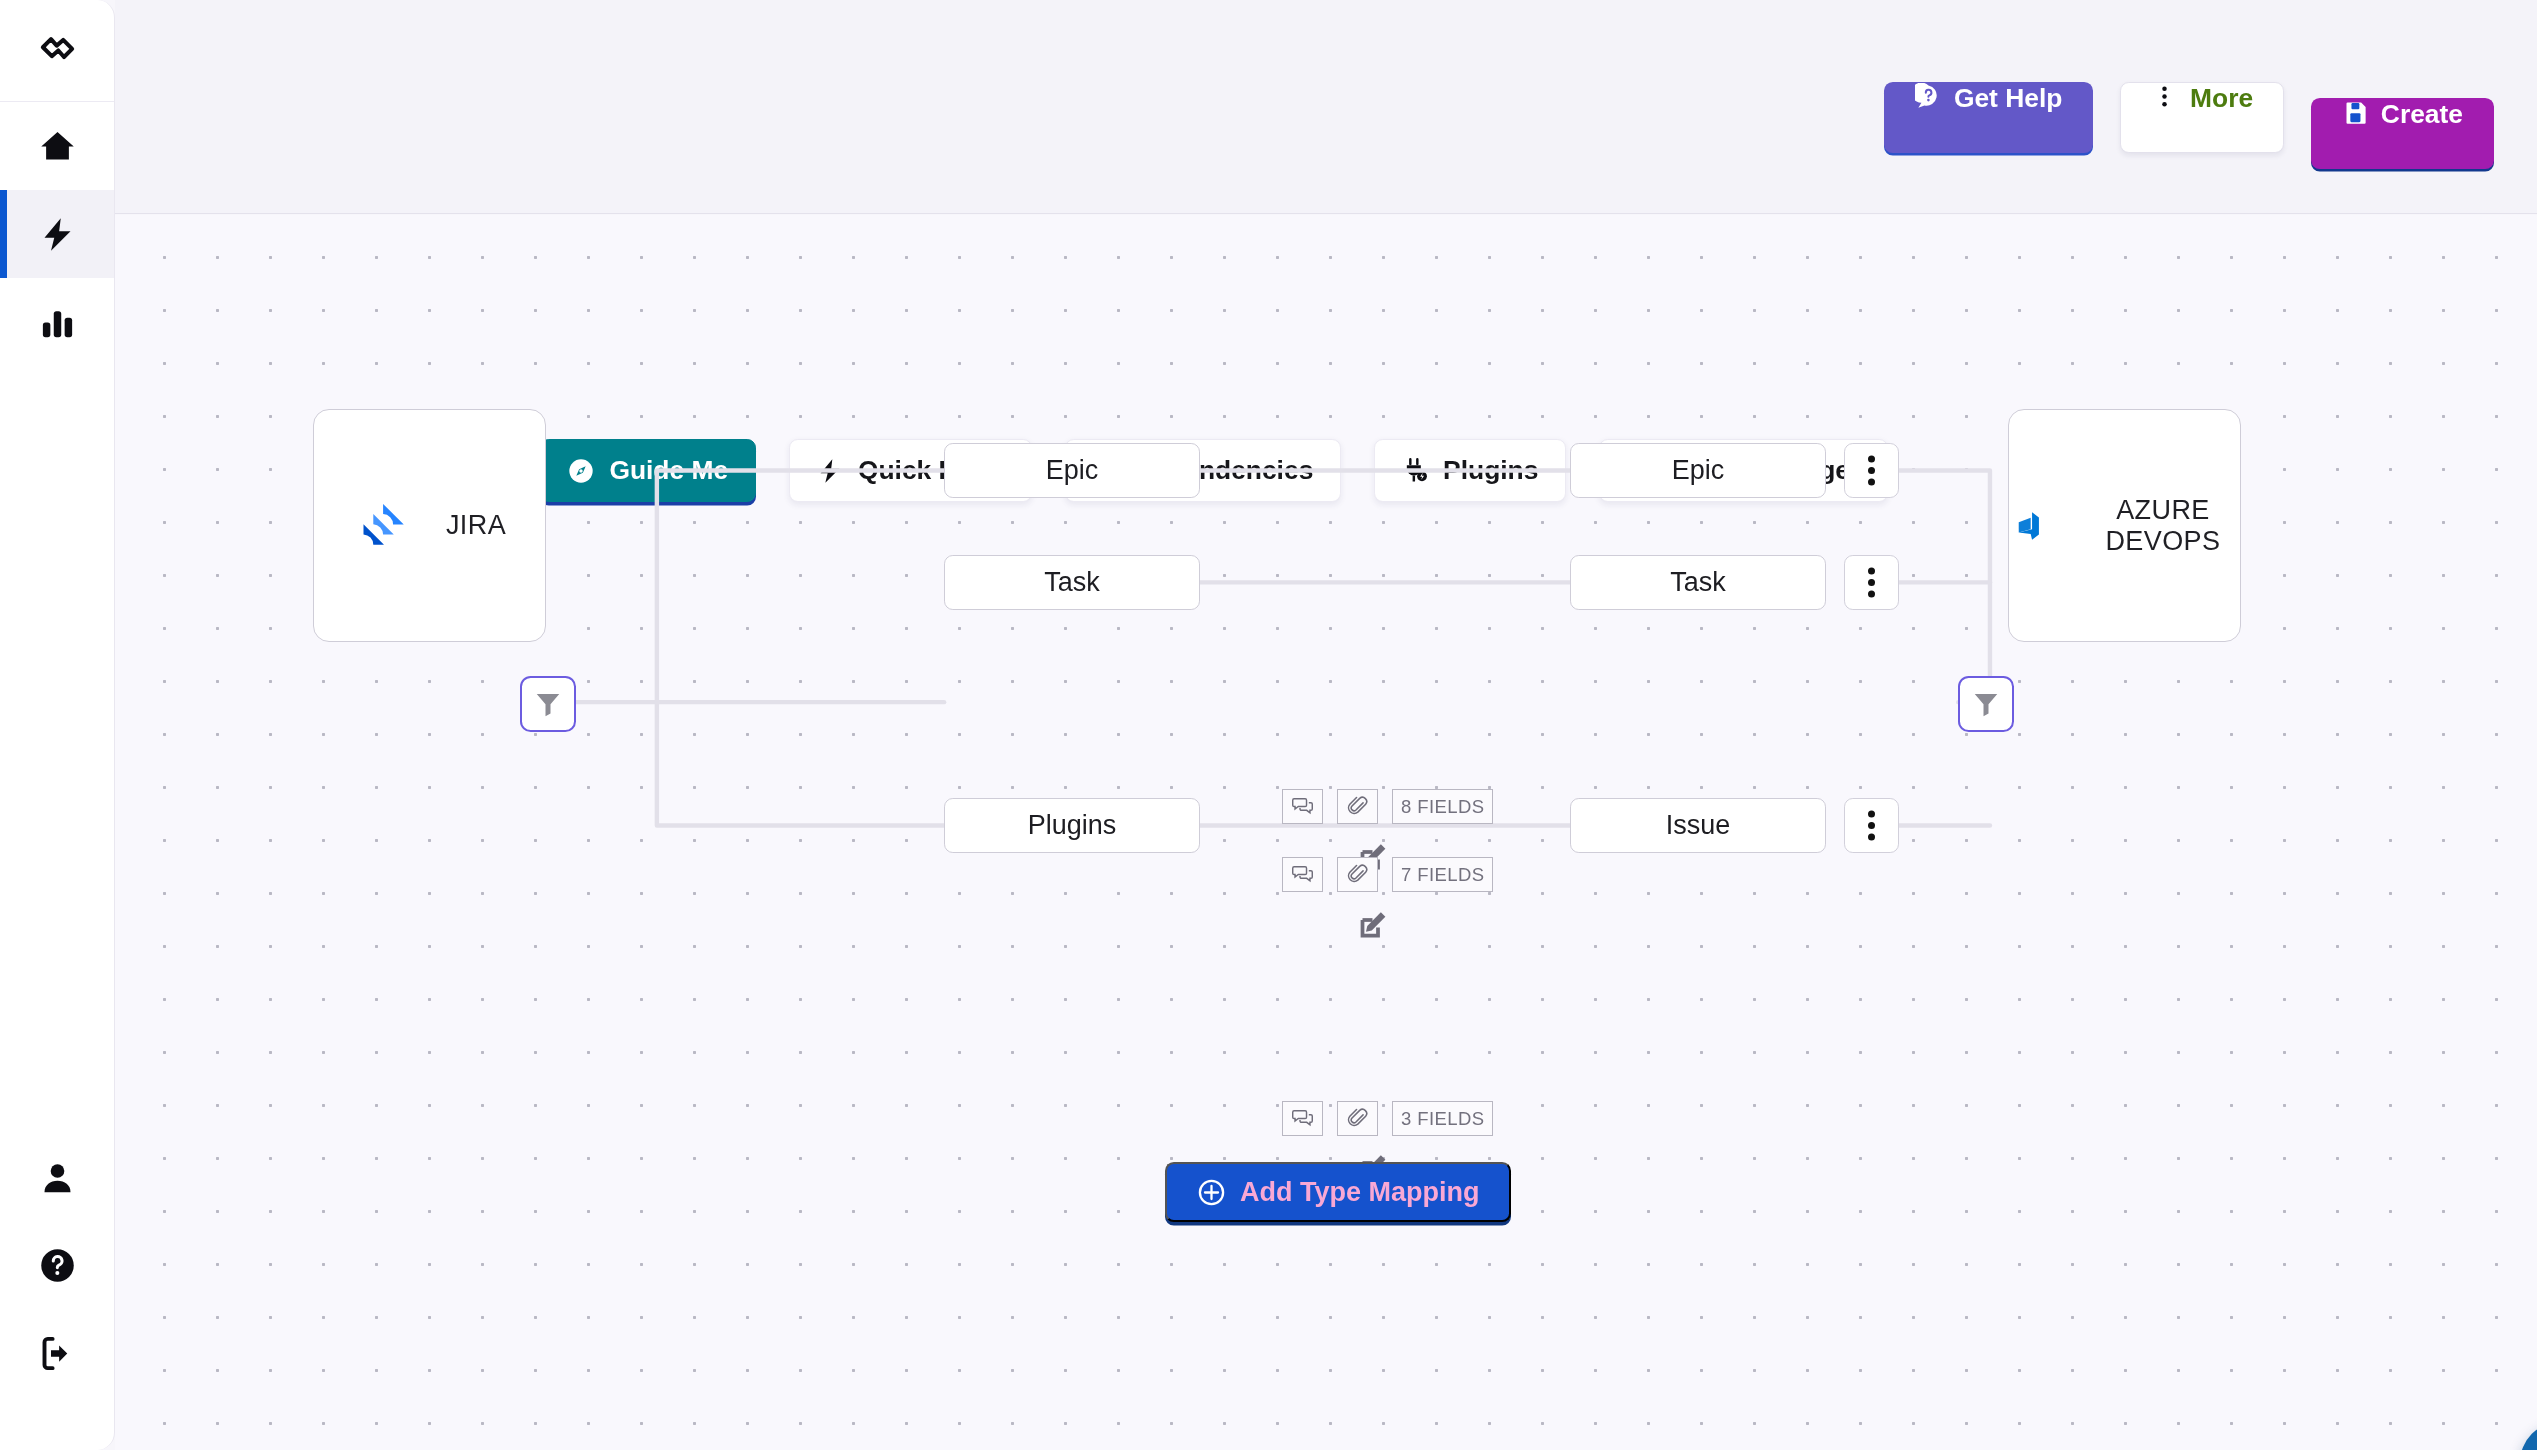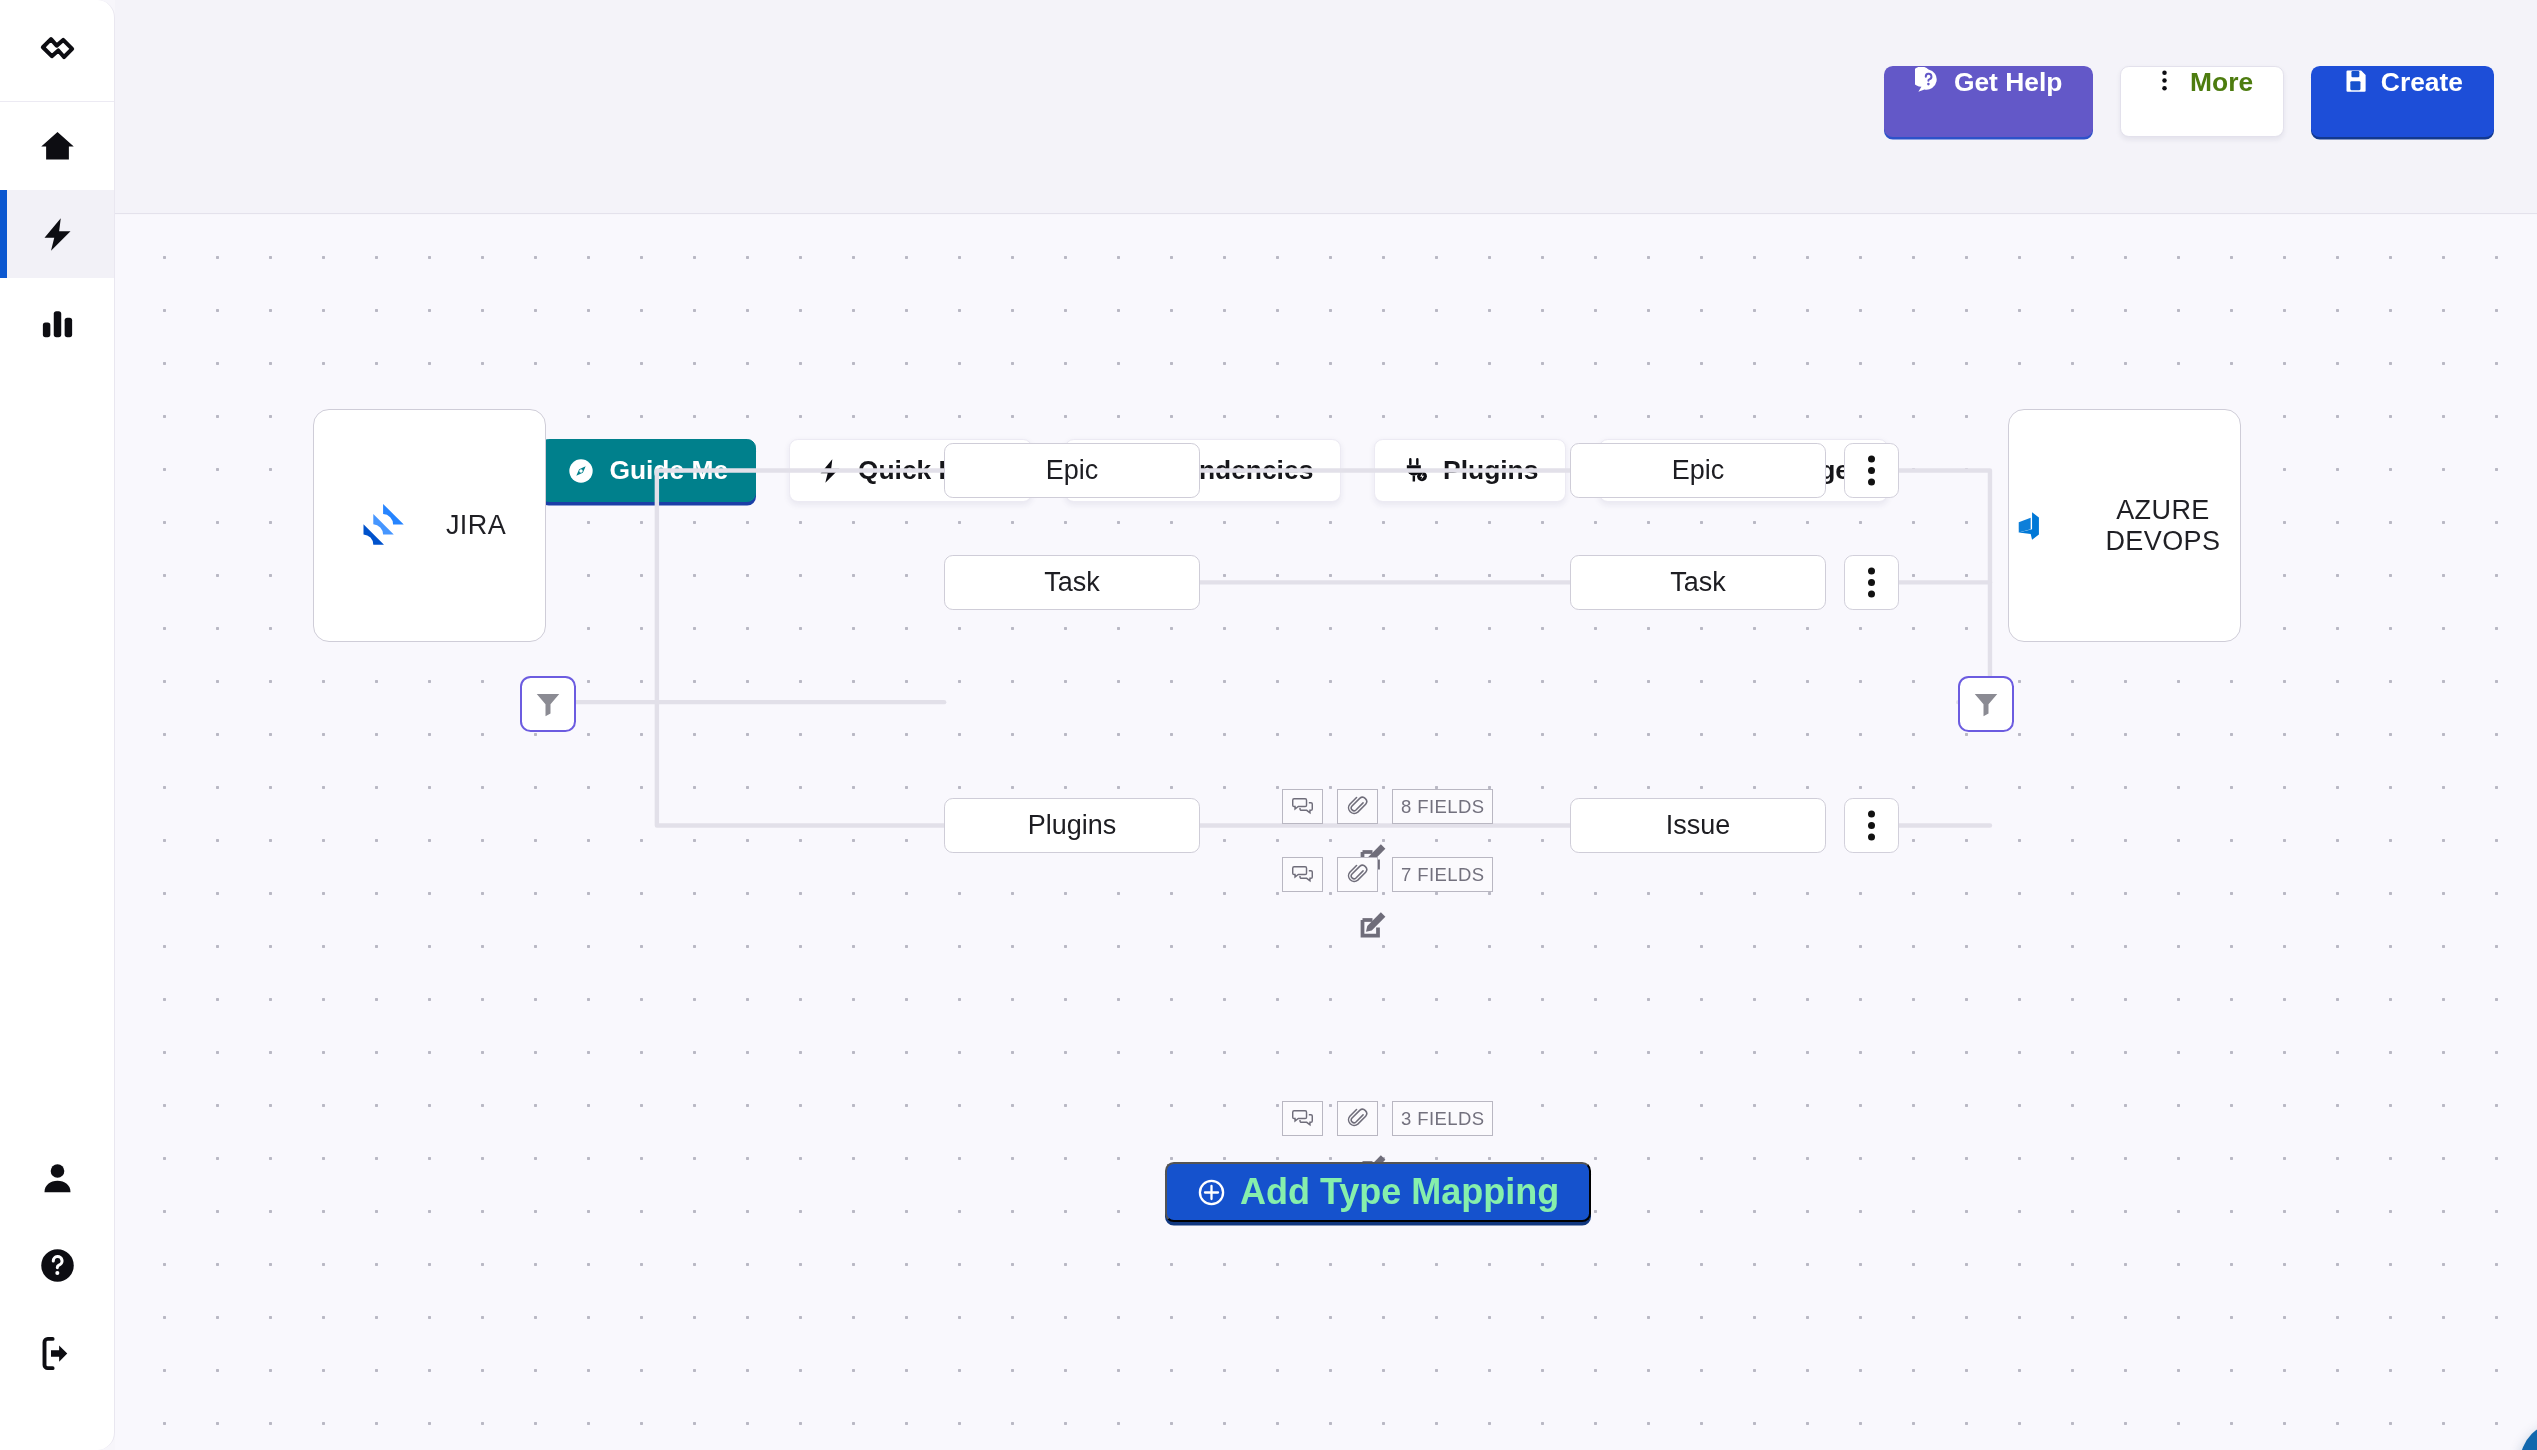--- a/index.html
+++ b/index.html
@@ -57,21 +57,21 @@
   .hbtn {
     display: inline-flex; align-items: flex-start; gap: 12.3px;
     height: 71px; padding: 0 30px; border-radius: 8.8px;
     font-size: 26.4px; font-weight: 600; cursor: pointer;
     border: 0.9px solid transparent; white-space: nowrap;
   }
   .hbtn .bico { width: 27px; height: 27px; flex: none; display: block; }
   .hbtn-help { background: #6358c8; color: #fff; box-shadow: 0 2.6px 0 #2c52c9; }
   .hbtn-more { background: #fff; color: #4d7c0f; border-color: #e3e1ec;
                box-shadow: 0 2.6px 5.3px rgba(30,25,70,.07); }
-  .hbtn-create { background: #1d4ed8; color: #fff; box-shadow: 0 2.6px 0 #12388e; }
+  .hbtn-create { background: #a21caf; color: #fff; box-shadow: 0 2.6px 0 #12388e; margin-top: 32px; }
 
   
   #canvas {
     position: absolute; left: 115px; top: 215px; right: 0; bottom: 0;
     background-color: #f9f8fd;
     background-image: radial-gradient(#b9b8c4 1.4px, transparent 1.5px);
     background-size: 53px 53px;
     background-position: 23px 16px;
     overflow: hidden;
   }
@@ -147,21 +147,21 @@
   }
   .badge svg { width: 23px; height: 23px; display: block; }
   .edit-icon {
     position: absolute; width: 30px; height: 30px; cursor: pointer;
   }
 
   #add-mapping {
     position: absolute; left: 1050px; top: 947px;
     display: inline-flex; align-items: center; gap: 14px;
     height: 60px; padding: 12px 30px; border-radius: 8.8px;
-    background: #1552cd; color: #86efac; font-size: 36px; font-weight: 700;
+    background: #1552cd; color: #f9a8d4; font-size: 27px; font-weight: 700;
     box-shadow: 0 3.5px 0 #10377f; cursor: pointer; white-space: nowrap;
   }
   #add-mapping svg { width: 29px; height: 29px; display: block; }
 
   #chat-bubble {
     position: absolute; left: 2405px; top: 1207px;
     width: 81px; height: 81px; border-radius: 50%;
     background: #1167ad; display: flex; align-items: center; justify-content: center;
     cursor: pointer; box-shadow: 0 4.4px 12.3px rgba(10,60,110,.28);
   }

